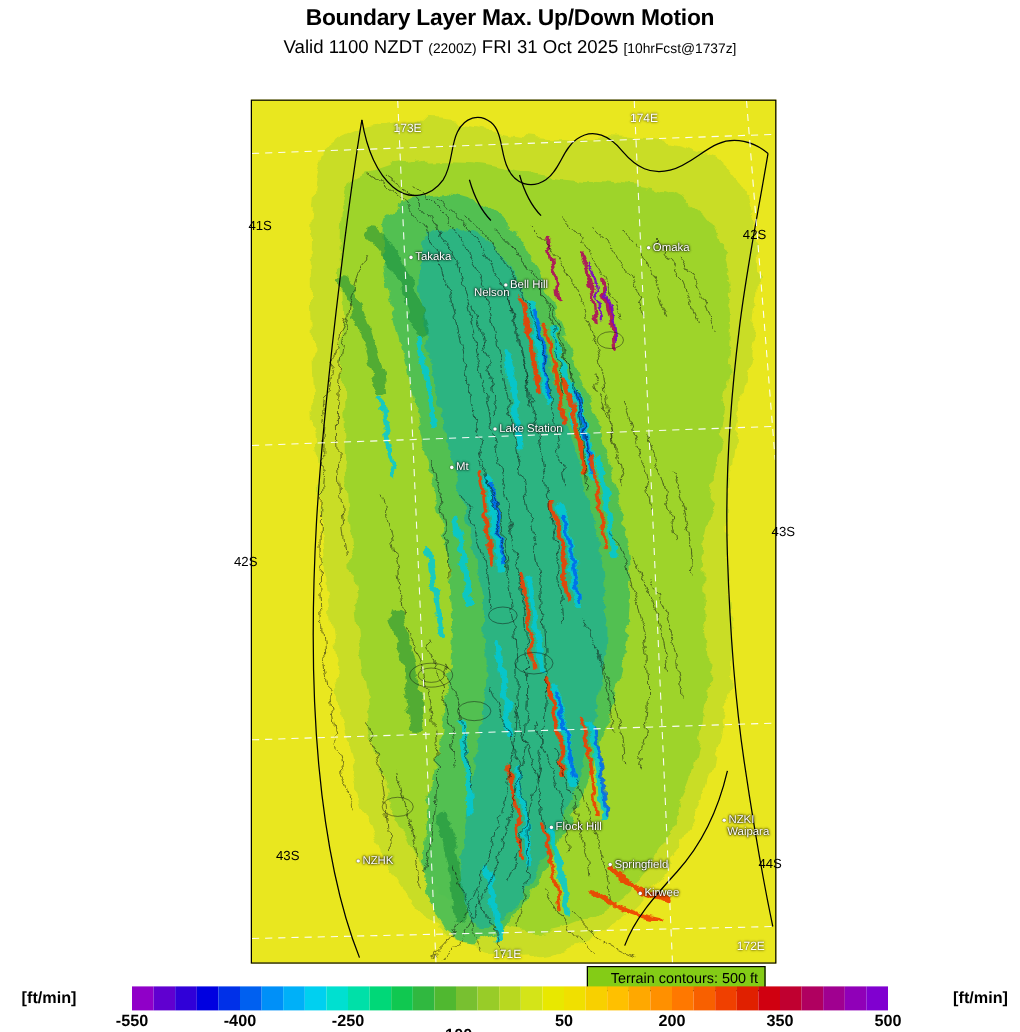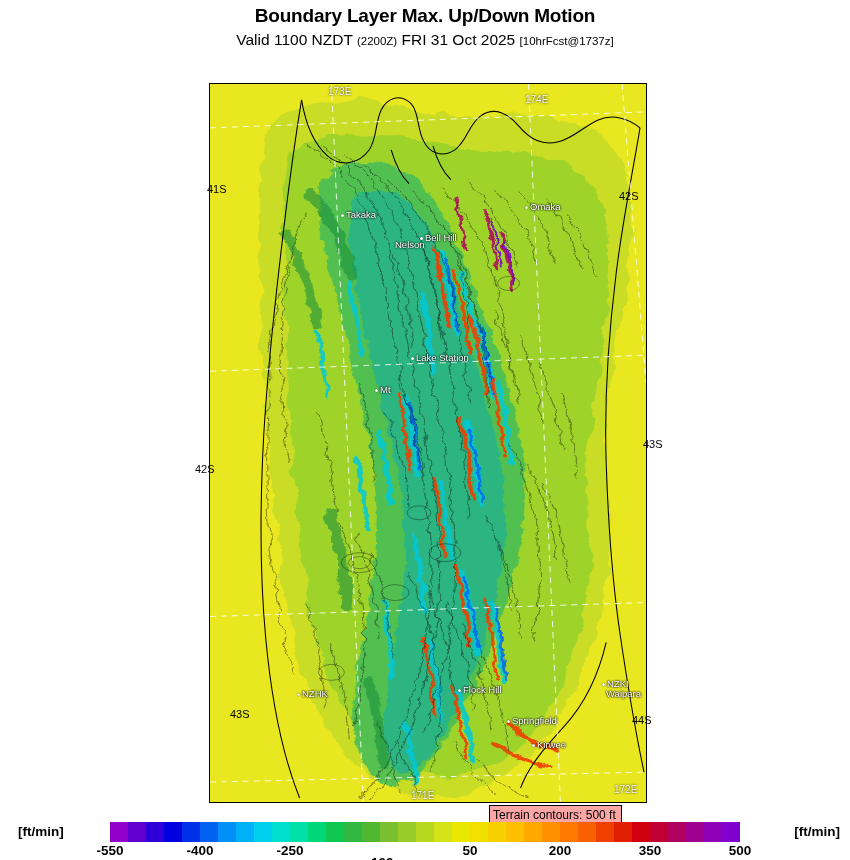--- a/index.html
+++ b/index.html
@@ -99,23 +99,23 @@
     white-space: nowrap;
     text-shadow: 0 0 2px #000;
   }
 
   
   #terrain-note {
     position: absolute;
     left: 489px;
     top: 805px;
     border: 1px solid #000;
-    background: #fca5a5;
+    background: #84cc16;
     font-size: 12px;
-    padding: 2px 5px 3px 3px;
+    padding: 2px 5px 3px 19px;
     color: #000;
     white-space: nowrap;
   }
 
   
   #colorbar-wrap {
     position: absolute;
     left: 0;
     top: 822px;
     width: 850px;
@@ -379,33 +379,33 @@
       <path d="M0,288 L438,272"></path>
       <path d="M0,534 L438,520"></path>
       <path d="M0,700 L438,690"></path>
       <path d="M122,0 L154,720"></path>
       <path d="M320,0 L352,720"></path>
       <path d="M414,0 L438,300"></path>
     </g>
   </svg>
 
   <div class="map-label" style="left:131px; top:125px;"><span class="dot"></span><span>Takaka</span></div>
-  <div class="map-label" style="left:315px; top:117px;"><span class="dot"></span><span>Omaka</span></div>
+  <div class="map-label" style="left:329px; top:117px;"><span class="dot"></span><span>Omaka</span></div>
   <div class="map-label" style="left:210px; top:148px;"><span class="dot"></span><span>Bell Hill</span></div>
   <div class="map-label" style="left:185px; top:155px;"><span>Nelson</span></div>
   <div class="map-label" style="left:201px; top:268px;"><span class="dot"></span><span>Lake Station</span></div>
   <div class="map-label" style="left:165px; top:288px;margin-top:12px;"><span class="dot"></span><span>Mt</span></div>
-  <div class="map-label" style="left:87px; top:604px;"><span class="dot"></span><span>NZHK</span></div>
+  <div class="map-label" style="left:87px; top:628px;"><span class="dot"></span><span>NZHK</span></div>
   <div class="map-label" style="left:248px; top:600px;"><span class="dot"></span><span>Flock Hill</span></div>
   <div class="map-label" style="left:392px; top:594px;"><span class="dot"></span><span>NZKI</span></div>
   <div class="map-label" style="left:396px; top:604px;"><span>Waipara</span></div>
   <div class="map-label" style="left:297px; top:631px;"><span class="dot"></span><span>Springfield</span></div>
   <div class="map-label" style="left:322px; top:655px;"><span class="dot"></span><span>Kirwee</span></div>
 
-  <div class="grid-in" style="left:118px; top:2px;">173E</div>
+  <div class="grid-in" style="left:118px; top:18px;">173E</div>
   <div class="grid-in" style="left:315px; top:10px;">174E</div>
   <div class="grid-in" style="left:201px; top:706px;">171E</div>
   <div class="grid-in" style="left:404px; top:700px;">172E</div>
 </div>
 
 <div class="grat-label" style="left:207px; top:183px;">41S</div>
 <div class="grat-label" style="left:195px; top:463px;">42S</div>
 <div class="grat-label" style="left:230px; top:708px;">43S</div>
 <div class="grat-label" style="left:619px; top:190px;">42S</div>
 <div class="grat-label" style="left:643px; top:438px;">43S</div>

